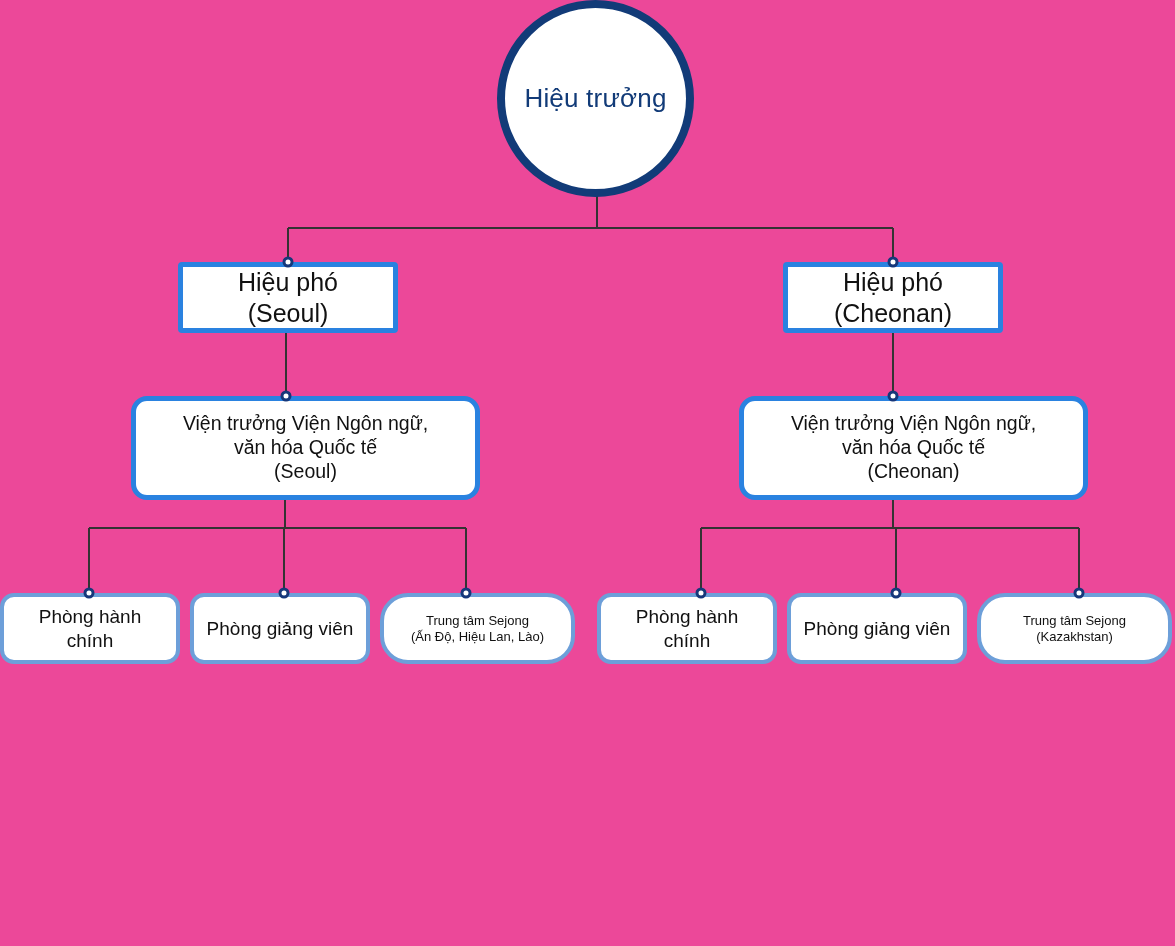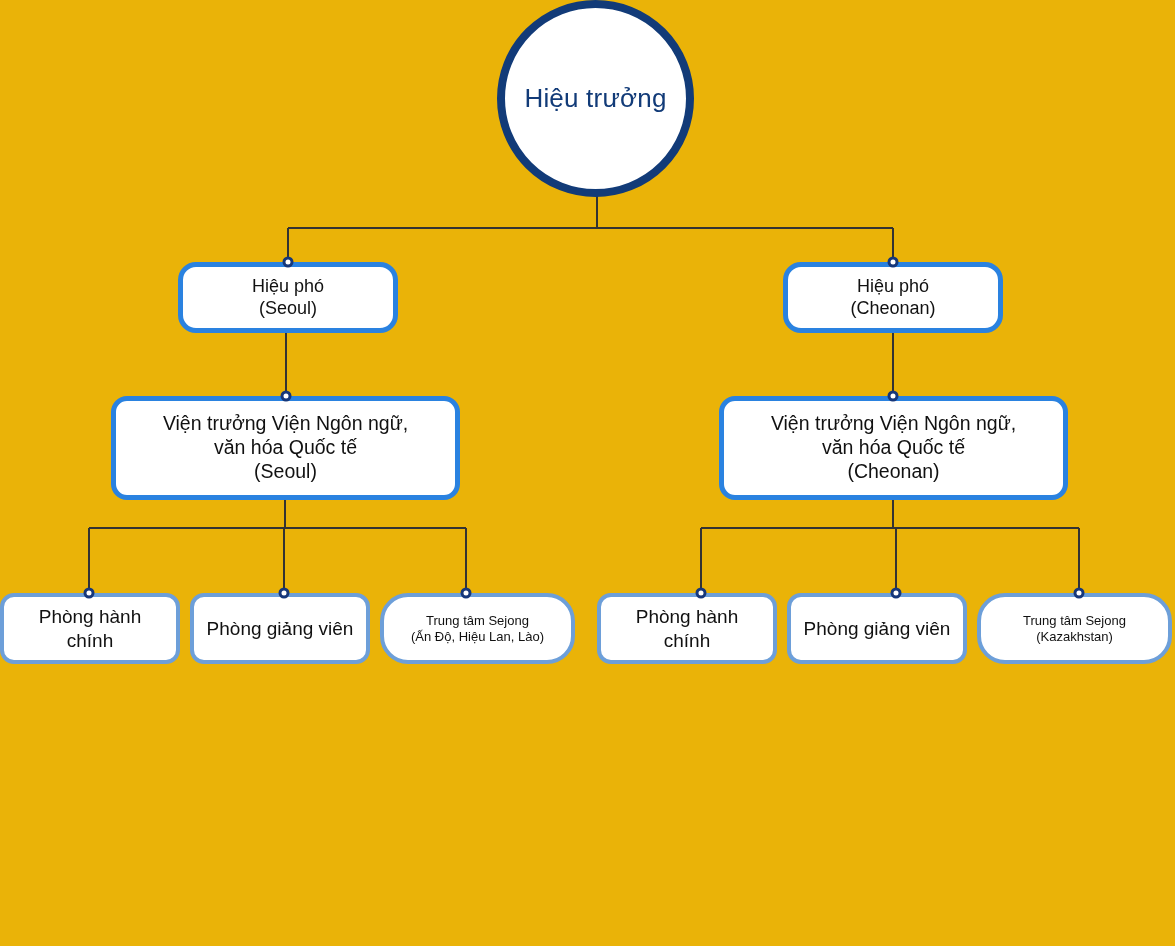--- a/index.html
+++ b/index.html
@@ -8,21 +8,21 @@
     padding: 0;
     background: #ffffff;
   }
   body {
     font-family: "Liberation Sans", sans-serif;
   }
   #chart-root {
     position: relative;
     width: 1175px;
     height: 946px;
-    background: #eab308;
+    background: #ec4899;
     overflow: hidden;
   }
   #connector-layer {
     position: absolute;
     left: 0;
     top: 0;
     width: 1175px;
     height: 946px;
     pointer-events: none;
   }
@@ -39,28 +39,29 @@
     white-space: nowrap;
   }
   .node-root {
     border-radius: 50%;
     border: 8px solid #123b78;
     color: #123b78;
     font-size: 26px;
     letter-spacing: 0.2px;
   }
   .node-l2 {
-    border-radius: 18px;
+    border-radius: 4px;
     border: 5px solid #2a82e0;
-    font-size: 18px;
+    font-size: 25px;
   }
   .node-l3 {
     border-radius: 16px;
     border: 5px solid #2a82e0;
     font-size: 19.5px;
+    margin-left: 20px;
   }
   .node-leaf {
     border-radius: 14px;
     border: 4px solid #6d9fd9;
     font-size: 19px;
   }
   .node-leaf.small-sub {
     font-size: 13px;
     border-radius: 28px;
   }

